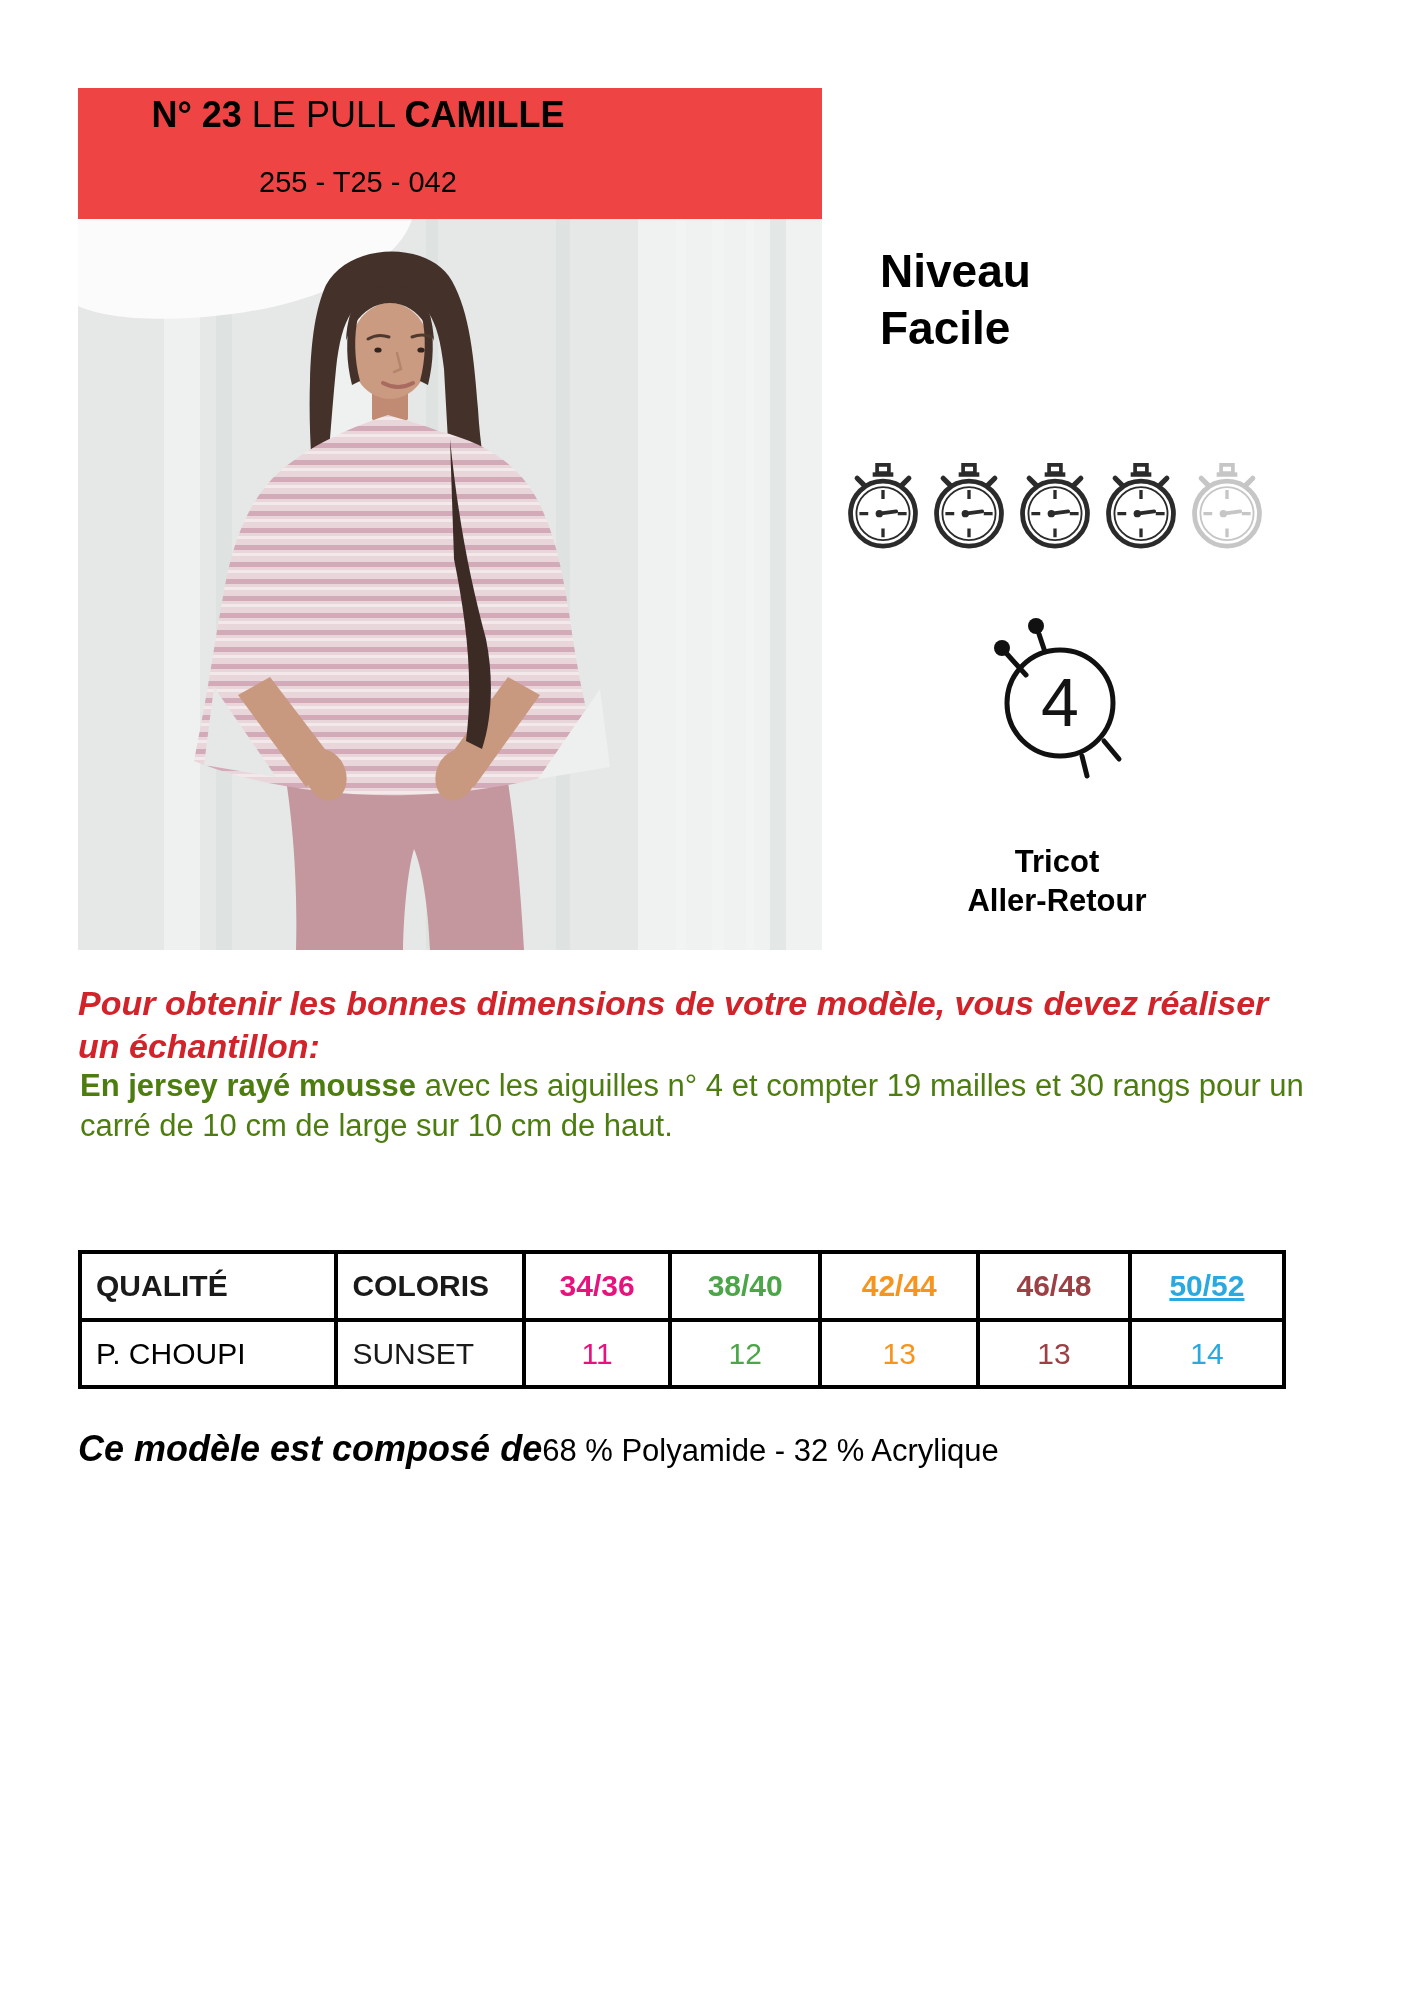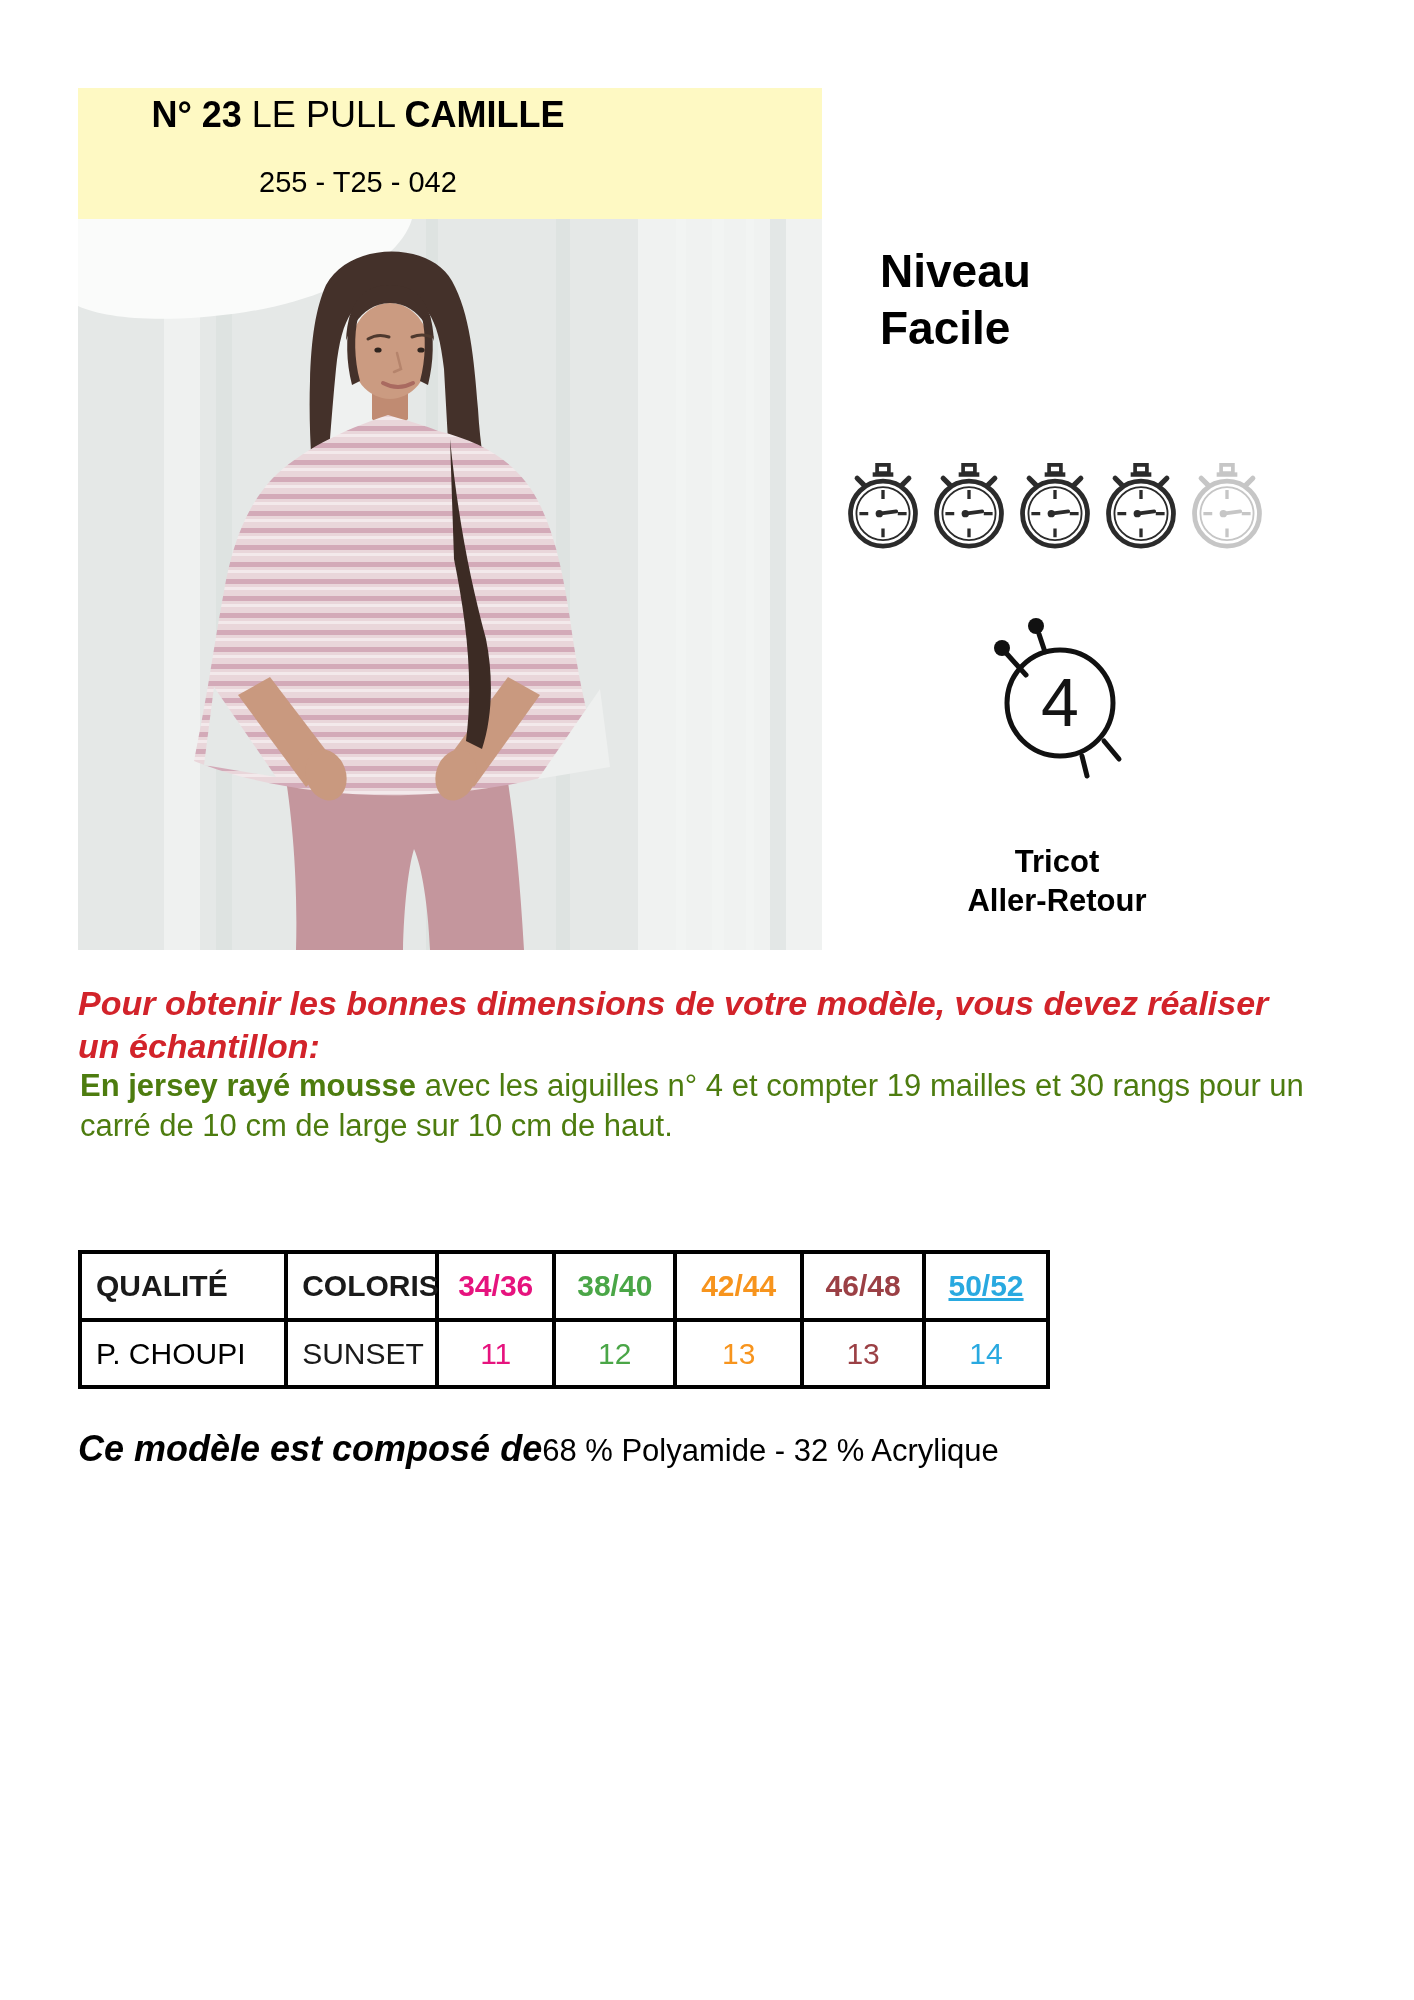--- a/index.html
+++ b/index.html
@@ -33,21 +33,21 @@
             font-size:31px; font-weight:bold; line-height:39px; color:#000; }
 
   
   .red-heading { left:78px; top:982px; width:1240px;
                  font-size:34px; font-weight:bold; font-style:italic; line-height:43px; }
   .gauge-body { left:80px; top:1066px; width:1235px; font-size:31px; line-height:40px; color:#4d7c0f; }
   .gauge-body .b { font-weight:bold; }
   .pel-heading { left:78px; top:1196px; width:1240px;
                  font-size:33px; font-weight:bold; font-style:italic; color:#000; }
 
-  table.pel { left:78px; top:1250px; position:absolute; width:972px;
+  table.pel { left:78px; top:1250px; position:absolute; width:1208px;
               border-collapse:collapse; table-layout:fixed; border:1px solid #c2410c; }
   table.pel th, table.pel td { border:4px solid #000; font-size:30px; background:#fff; }
   table.pel th { height:62px; font-weight:bold; }
   table.pel td { height:61px; font-weight:normal; }
   .cl { text-align:left; padding-left:14px; }
   .cc { text-align:center; }
 
   .compo { left:78px; top:1428px; width:1240px; font-size:31px; color:#000; }
   .compo .lbl { font-size:36px; font-weight:bold; font-style:italic; }
   .mat-heading { left:78px; top:1510px; width:900px;
@@ -71,21 +71,21 @@
       <circle cx="50" cy="70" r="36" stroke-width="2.5"></circle>
       <path d="M50,38 V50 M50,102 V90 M18,70 H30 M82,70 H70" stroke-width="4.5"></path>
       <circle cx="45" cy="70" r="5" fill="currentColor" stroke="none"></circle>
       <path d="M45,70 L68,67" stroke-width="5" stroke-linecap="round"></path>
     </g>
   </defs>
 </svg>
 
 <div class="page">
 
-  <div class="abs band" style="background-color: #fef9c3;">
+  <div class="abs band" style="background-color: #ef4444;">
     <div class="band-inner">
       <div class="band-title"><span class="b">N° 23</span><span> LE PULL </span><span class="b">CAMILLE</span></div>
       <div class="band-ref">255 - T25 - 042</div>
     </div>
   </div>
 
   <div class="abs photo">
     <svg viewBox="0 0 744 731" preserveAspectRatio="none">
       <defs>
         <pattern id="knit" width="12" height="17" patternUnits="userSpaceOnUse">

